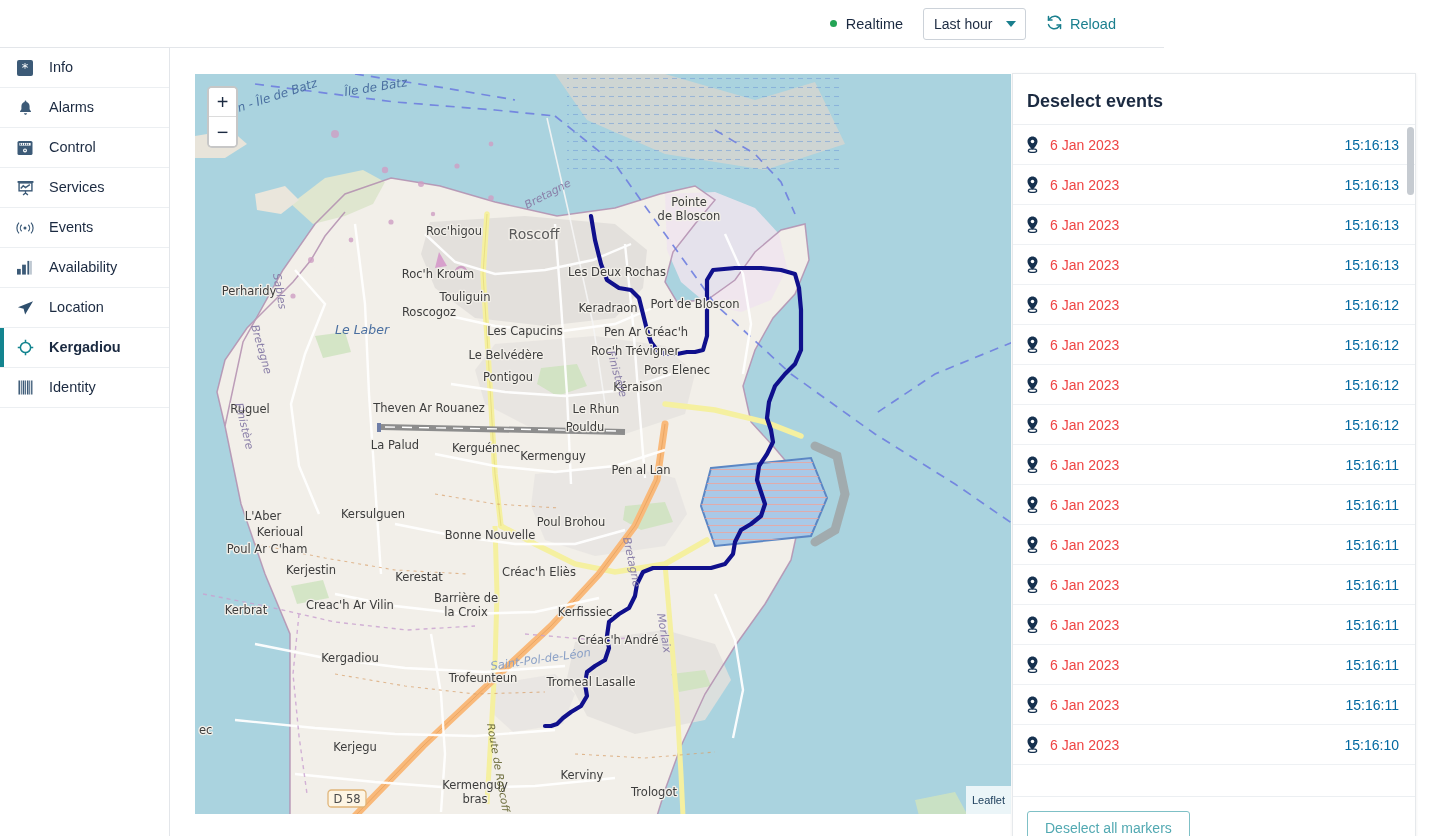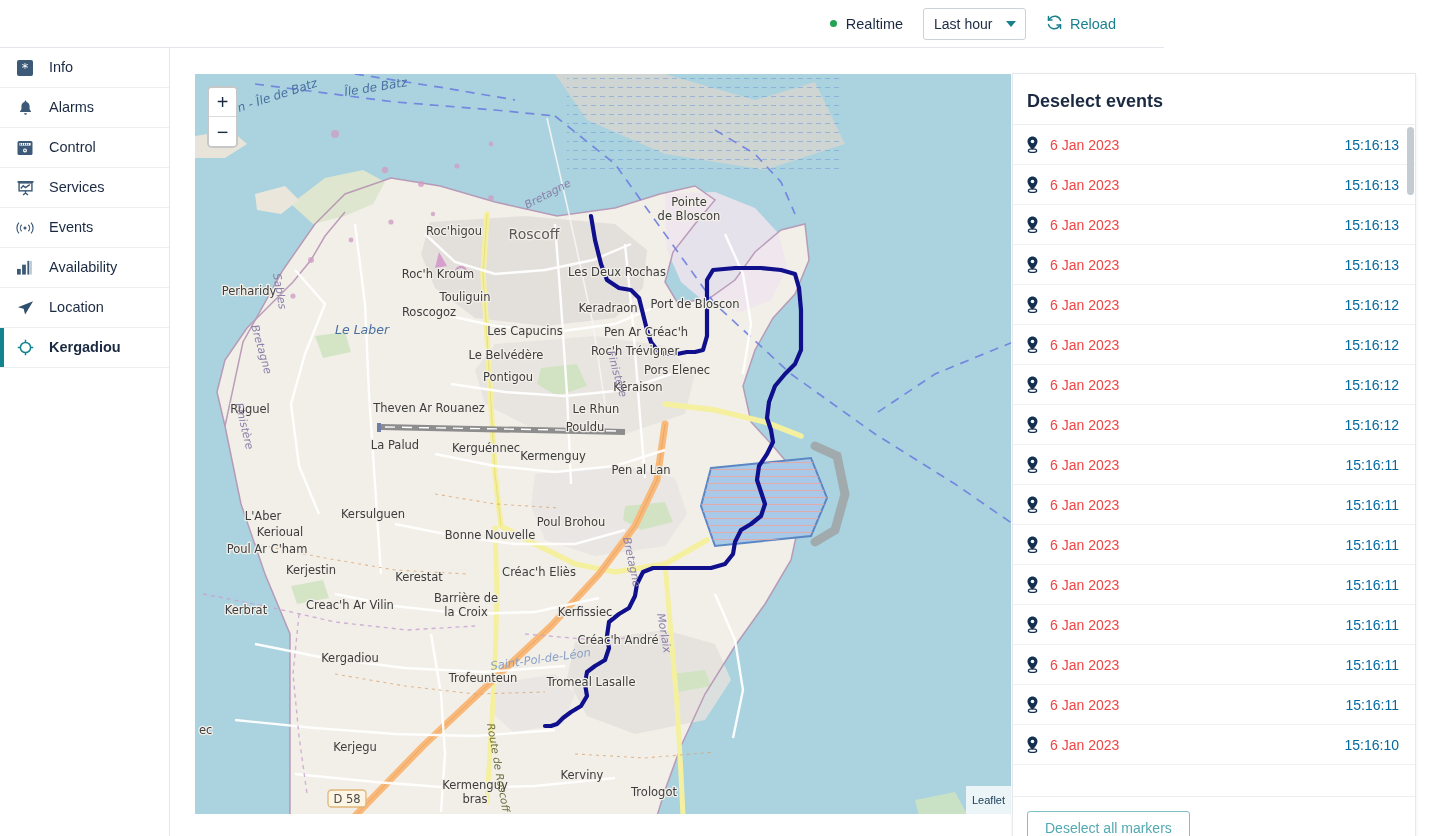--- a/index.html
+++ b/index.html
@@ -303,20 +303,34 @@
   <div class="nav-item active">
     <span class="nav-ico">
       <svg width="17" height="17" viewBox="0 0 18 18" fill="none" stroke="#13848f" stroke-width="1.6">
         <circle cx="9" cy="9" r="5.4"></circle>
         <path d="M9 0.8v3M9 14.2v3M0.8 9h3M14.2 9h3"></path>
       </svg>
     </span>
     <span class="lbl">Kergadiou</span>
   </div>
 
+  <div class="nav-item">
+    <span class="nav-ico">
+      <svg width="15" height="15" viewBox="0 0 16 15" fill="#3c5a77">
+        <rect x="0.5" y="0" width="1.6" height="15"></rect>
+          <rect x="3" y="0" width="1" height="15"></rect>
+        <rect x="5" y="0" width="1.8" height="15"></rect>
+          <rect x="7.6" y="0" width="1" height="15"></rect>
+        <rect x="9.6" y="0" width="1.6" height="15"></rect>
+          <rect x="12" y="0" width="1" height="15"></rect>
+        <rect x="14" y="0" width="1.4" height="15"></rect>
+      </svg>
+    </span>
+    <span class="lbl">Identity</span>
+  </div>
 </div>
 
 <div class="main">
 
   <div class="mapwrap">
     <div class="map-canvas">
       <svg width="818" height="742" viewBox="0 0 818 742" xmlns="http://www.w3.org/2000/svg">
         <defs>
           <pattern id="marinaP" width="7" height="7" patternUnits="userSpaceOnUse">
             <path d="M0 3.5h7" stroke="#e8a7a2" stroke-width="1.1"></path>

